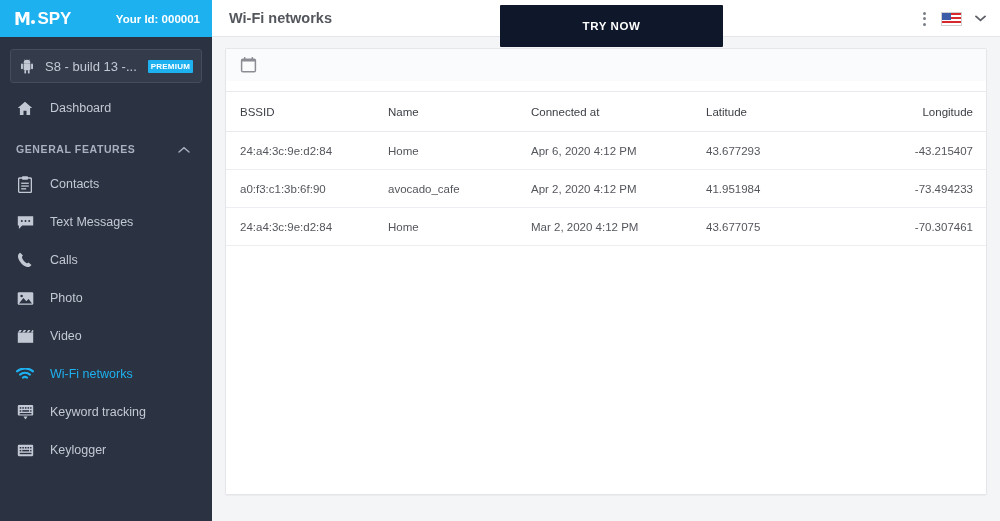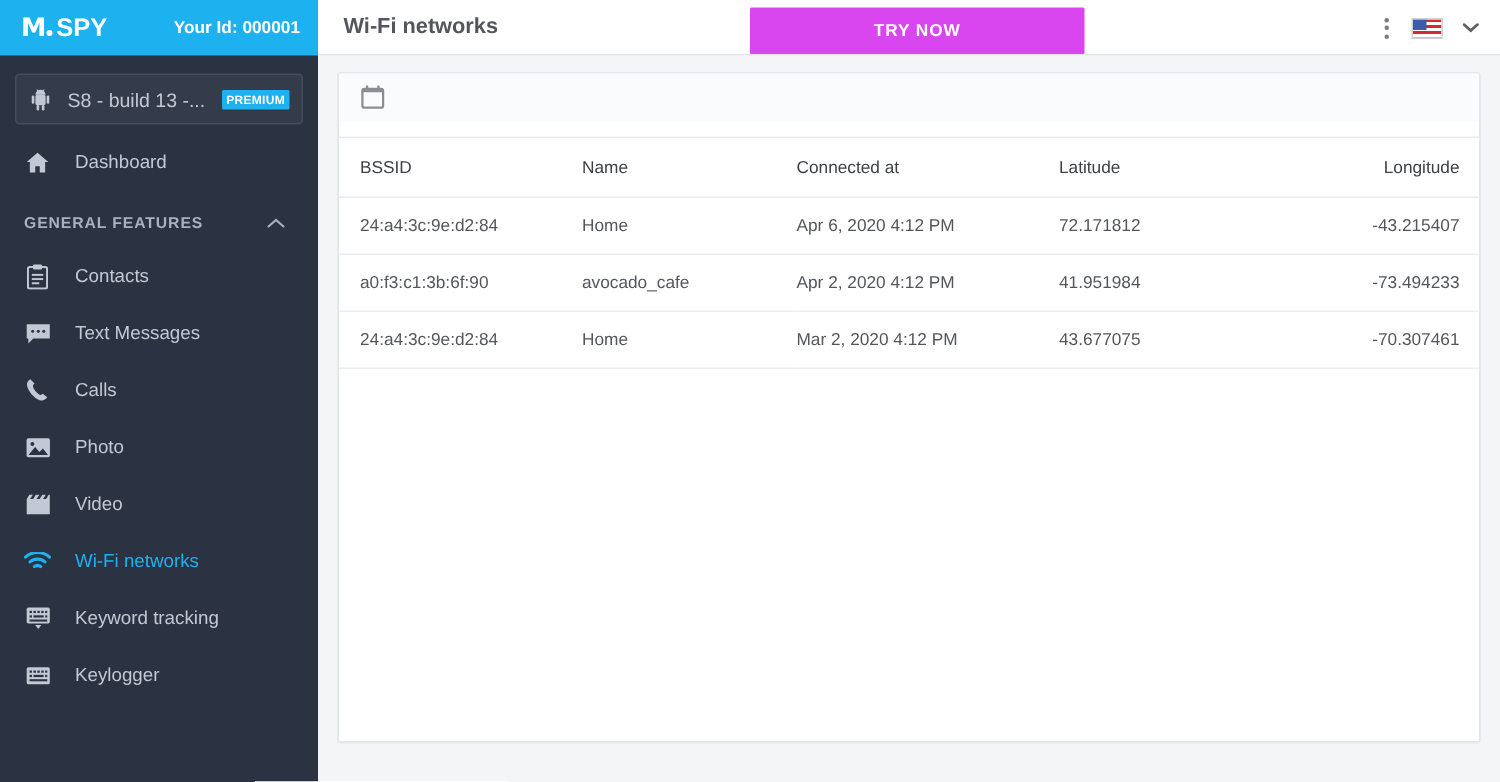--- a/index.html
+++ b/index.html
@@ -74,22 +74,22 @@
 
   
   .main { flex:1; height:521px; background:#f4f5f7; position:relative; overflow:hidden; }
 
   .topbar {
     height: 37px; background:#ffffff; display:flex; align-items:center;
     border-bottom:1px solid #e4e6ea; position:relative;
   }
   .page-title { font-size:14.5px; color:#53565c; padding-left:17px; }
   .try-now {
-    position:absolute; left:288px; top:5px; width:223px; height:31px;
-    background:#d946ef; color:#fff; font-size:11.5px; font-weight:700;
+    position:absolute; left:288px; top:5px; width:223px; height:42px;
+    background:#0f172a; color:#fff; font-size:11.5px; font-weight:700;
     letter-spacing:0.6px; display:flex; align-items:center; justify-content:center;
     border:none; cursor:pointer; border-radius:1px;
   }
   .top-right { position:absolute; right:14px; top:0; height:37px; display:flex; align-items:center; gap:13px; }
   .kebab { display:flex; flex-direction:column; gap:2.5px; cursor:pointer; padding:2px;}
   .kebab i { width:3px; height:3px; border-radius:50%; background:#7a7f87; display:block;}
   .flag { width:21px; height:14px; position:relative; overflow:hidden; border:1px solid #d0d0d0; cursor:pointer;}
   .flag .stripes { position:absolute; inset:0; background:
       repeating-linear-gradient(to bottom, #d7282f 0 2px, #ffffff 2px 4px); }
   .flag .canton { position:absolute; left:0; top:0; width:9px; height:7px; background:#3c5ca8; }
@@ -331,21 +331,21 @@
               <th class="c2">Connected at</th>
               <th class="c3">Latitude</th>
               <th class="c4">Longitude</th>
             </tr>
           </thead>
           <tbody>
             <tr>
               <td class="c0">24:a4:3c:9e:d2:84</td>
               <td class="c1">Home</td>
               <td class="c2">Apr 6, 2020 4:12 PM</td>
-              <td class="c3">72.171812</td>
+              <td class="c3">43.677293</td>
               <td class="c4">-43.215407</td>
             </tr>
             <tr>
               <td class="c0">a0:f3:c1:3b:6f:90</td>
               <td class="c1">avocado_cafe</td>
               <td class="c2">Apr 2, 2020 4:12 PM</td>
               <td class="c3">41.951984</td>
               <td class="c4">-73.494233</td>
             </tr>
             <tr>

